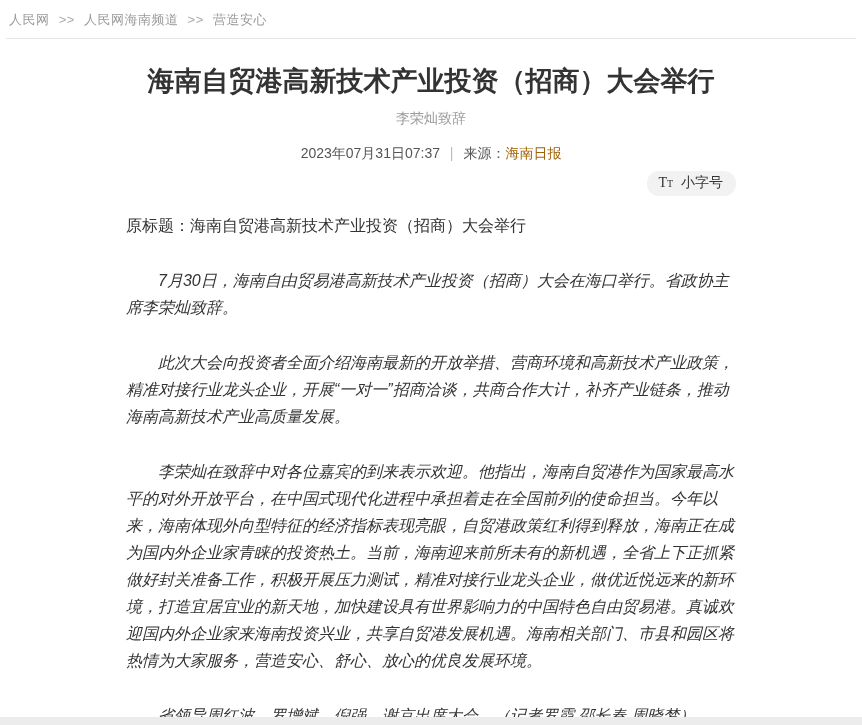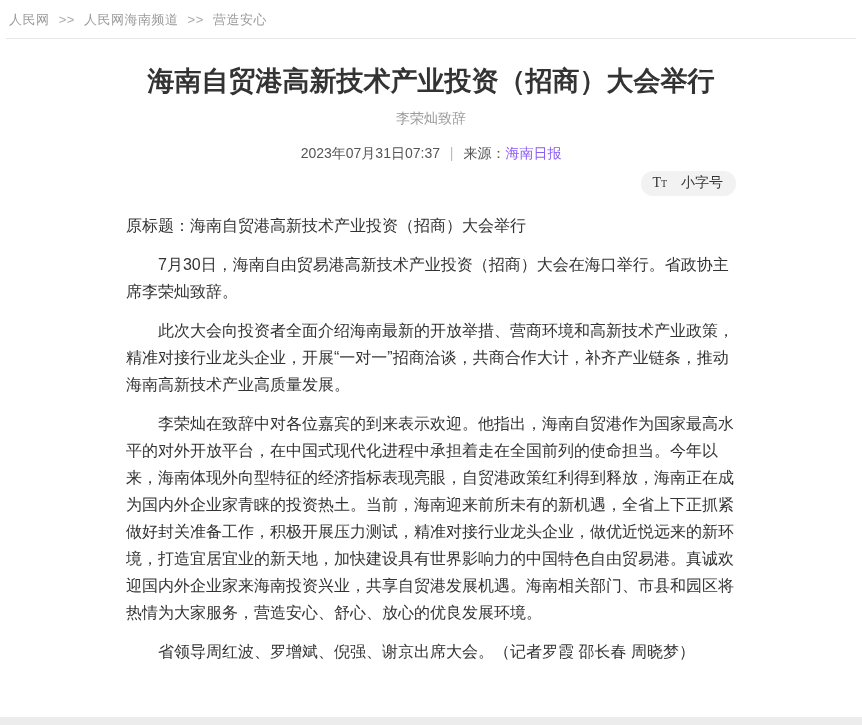--- a/index.html
+++ b/index.html
@@ -37,21 +37,21 @@
     margin-top: 12px;
     font-size: 14px;
     color: #9b9b9b;
   }
   .article-meta {
     margin-top: 17px;
     font-size: 14px;
     color: #555555;
   }
   .article-meta .meta-sep { color: #bbbbbb; margin: 0 6px; }
-  .article-meta .source-link { color: #8b5cf6; text-decoration: none; cursor: pointer; }
+  .article-meta .source-link { color: #a16207; text-decoration: none; cursor: pointer; }
 
   
   .content {
     width: 610px;
     margin: 0 auto;
   }
   .toolbar-row {
     margin-top: 8px;
     text-align: right;
   }
@@ -60,35 +60,36 @@
     background: #f2f2f2;
     border-radius: 12px;
     padding: 3px 13px 4px 11px;
     font-size: 14px;
     color: #333333;
     cursor: pointer;
     line-height: 17px;
   }
   .font-size-pill .t-big { font-family: "Liberation Serif", "DejaVu Serif", serif; font-size: 14px; }
   .font-size-pill .t-small { font-family: "Liberation Serif", "DejaVu Serif", serif; font-size: 10px; }
-  .font-size-pill .pill-label { margin-left: 10px; text-align: center; }
+  .font-size-pill .pill-label { margin-left: 4px; text-align: center; }
 
   .article-body {
     margin-top: 16px;
     font-size: 16px;
     line-height: 27px;
     color: #333333;
   }
   .original-title {
     margin-bottom: 10px;
     text-indent: 0;
   }
   .article-body p.para {
     text-indent: 2em;
-    margin: 12px 0;
+    margin: 28px 0;
+    font-style: italic;
   }
 
   .footer-strip {
     position: absolute;
     left: 0;
     bottom: 0;
     width: 100%;
     height: 8px;
     background: #ececec;
   }

